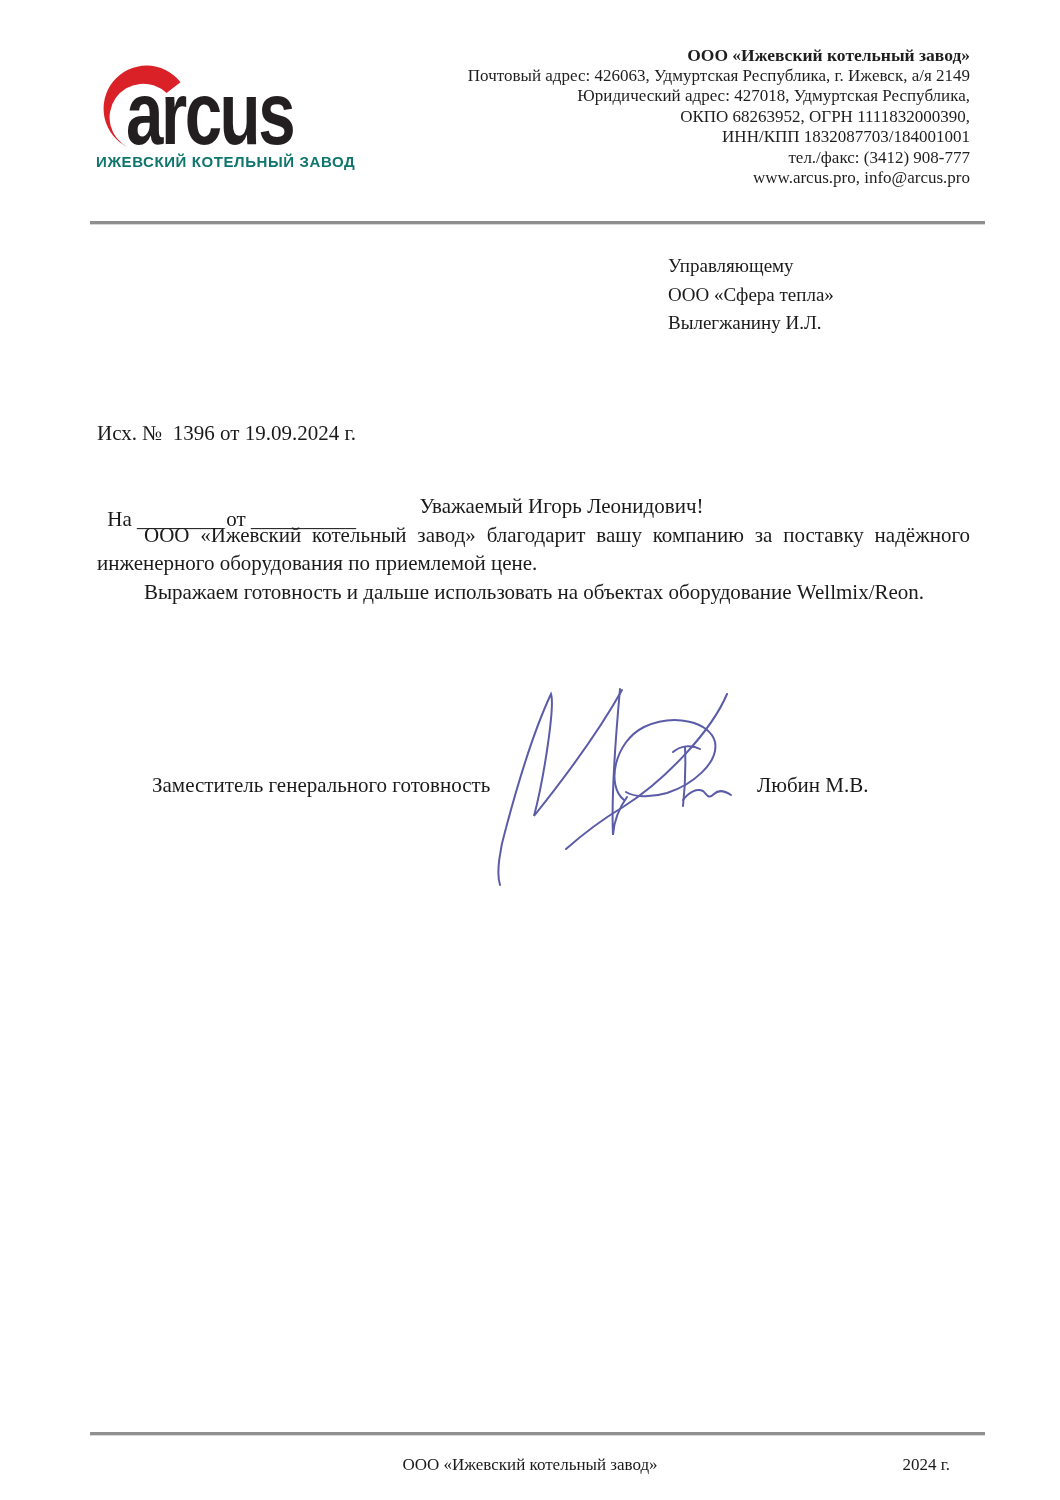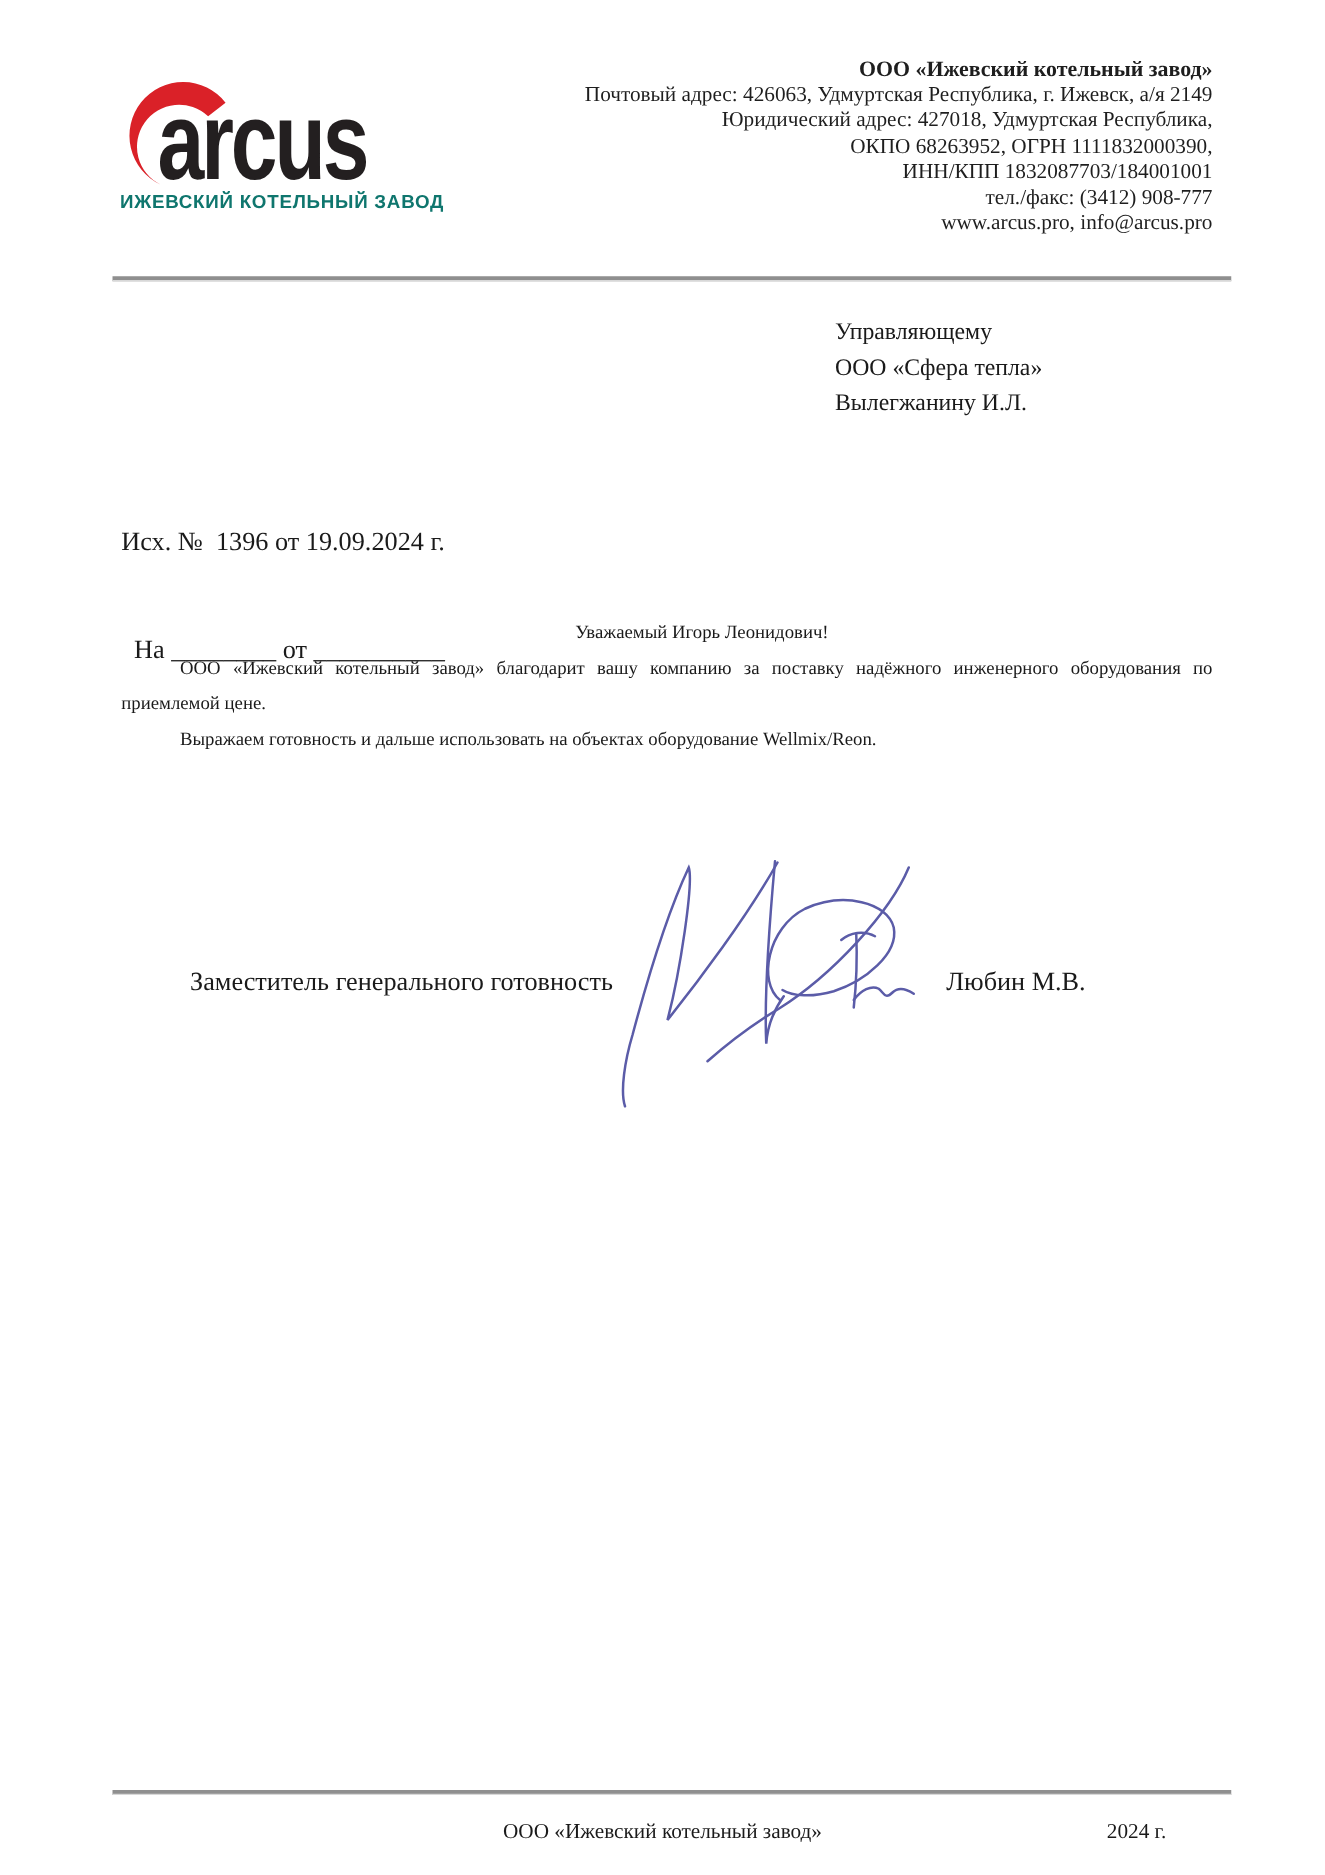--- a/index.html
+++ b/index.html
@@ -40,35 +40,35 @@
     background:#8f8f8f;border-bottom:1px solid #d8d8d8;
   }
   .rule-top{top:221px;}
   .rule-bottom{top:1432px;}
 
   
   .addressee{position:absolute;left:668px;top:252px;font-size:19px;line-height:28.5px;}
   .refs{position:absolute;left:97px;top:362px;font-size:21px;line-height:28.5px;white-space:pre-wrap;text-align:right;}
 
   
-  .letter-body{position:absolute;left:97px;top:492px;width:873px;font-size:15px;line-height:28.5px;}
+  .letter-body{position:absolute;left:97px;top:492px;width:873px;font-size:21px;line-height:28.5px;}
   .letter-body p{margin:0;text-align:justify;}
   .salutation{text-align:center !important;text-indent:56px;}
   .indent1{text-indent:47px;}
   .indent2{text-indent:56px;}
 
   
   .sig-title{position:absolute;left:152px;top:773px;font-size:21px;}
   .sig-name{position:absolute;left:757px;top:773px;font-size:21px;font-family:Liberation Serif, serif;}
   .sig-img{position:absolute;left:480px;top:688px;width:300px;height:210px;}
 
   
   .footer-row{position:absolute;left:0;top:1455px;width:100%;font-size:17px;}
   .footer-company{display:block;width:100%;text-align:center;}
-  .footer-year{position:absolute;right:127px;top:0;}
+  .footer-year{position:absolute;right:110px;top:0;}
 </style>
 </head>
 <body>
 
 <div class="page">
 
   <div class="logo">
     <svg class="logo-arc" viewBox="0 0 92 104" xmlns="http://www.w3.org/2000/svg">
       <path d="M 88.2 29.7 A 46 46 0 1 0 32.5 99.7 A 36 36 0 1 1 73.3 41.4 Z" fill="#da2128"></path>
     </svg>

